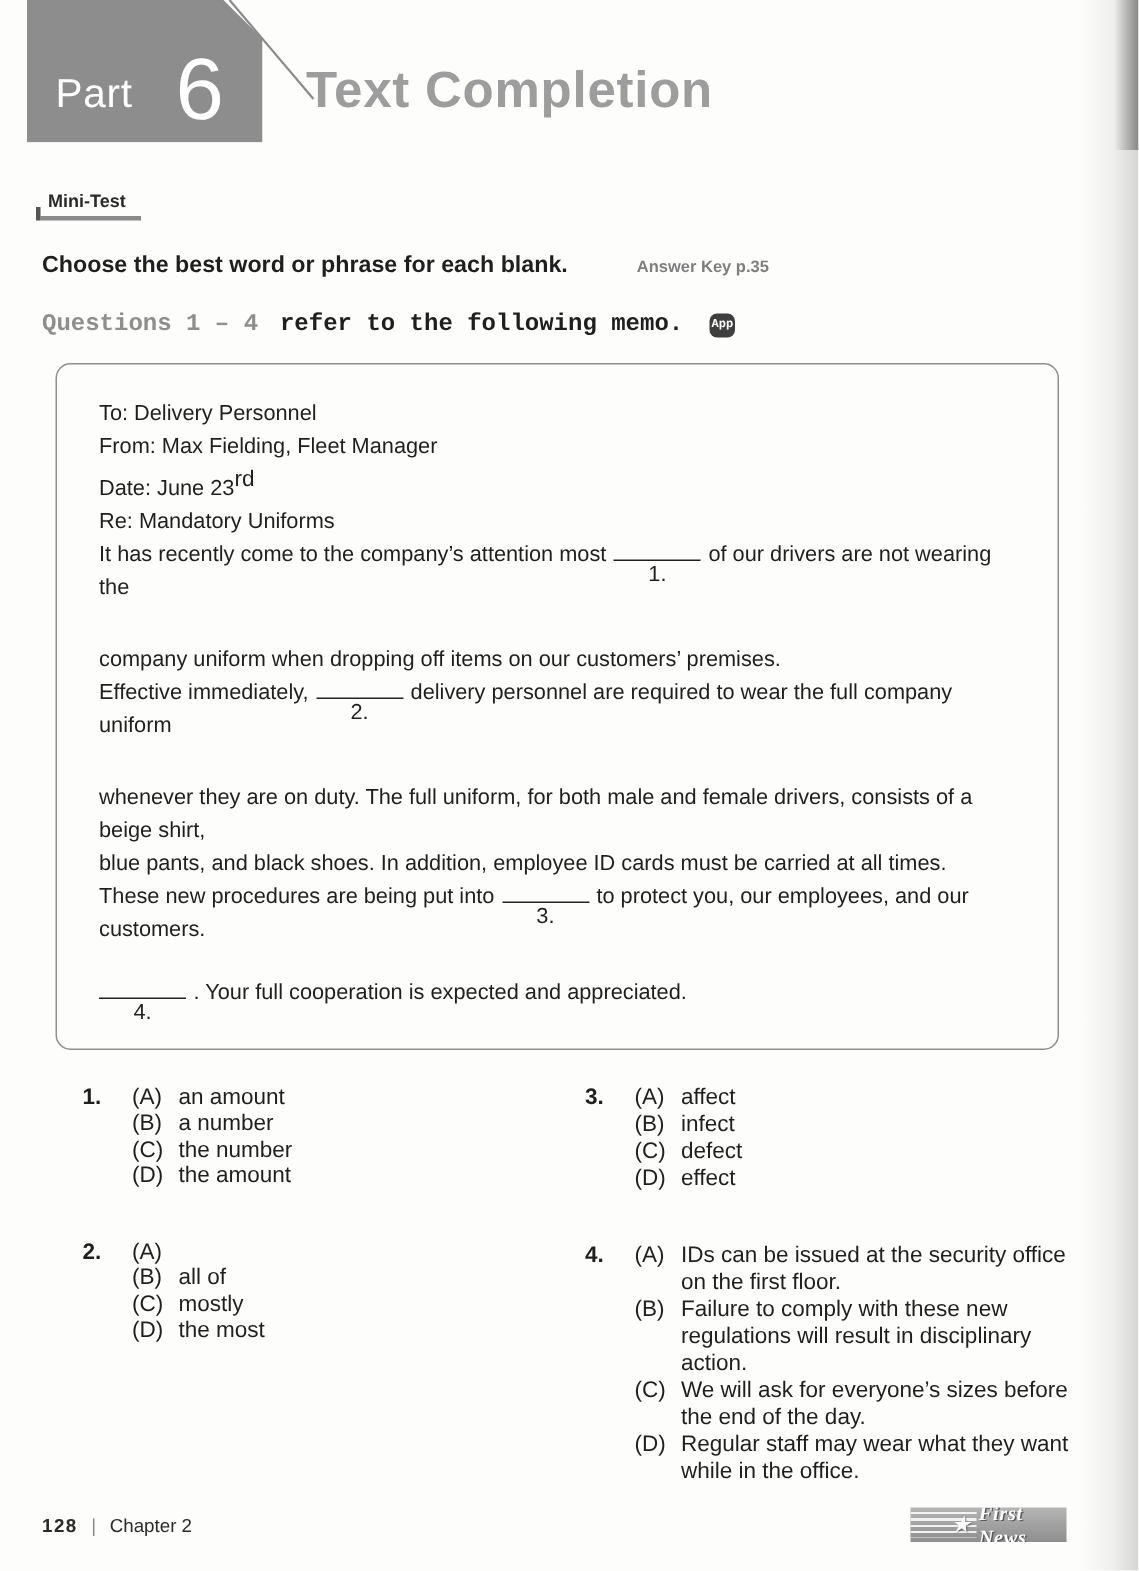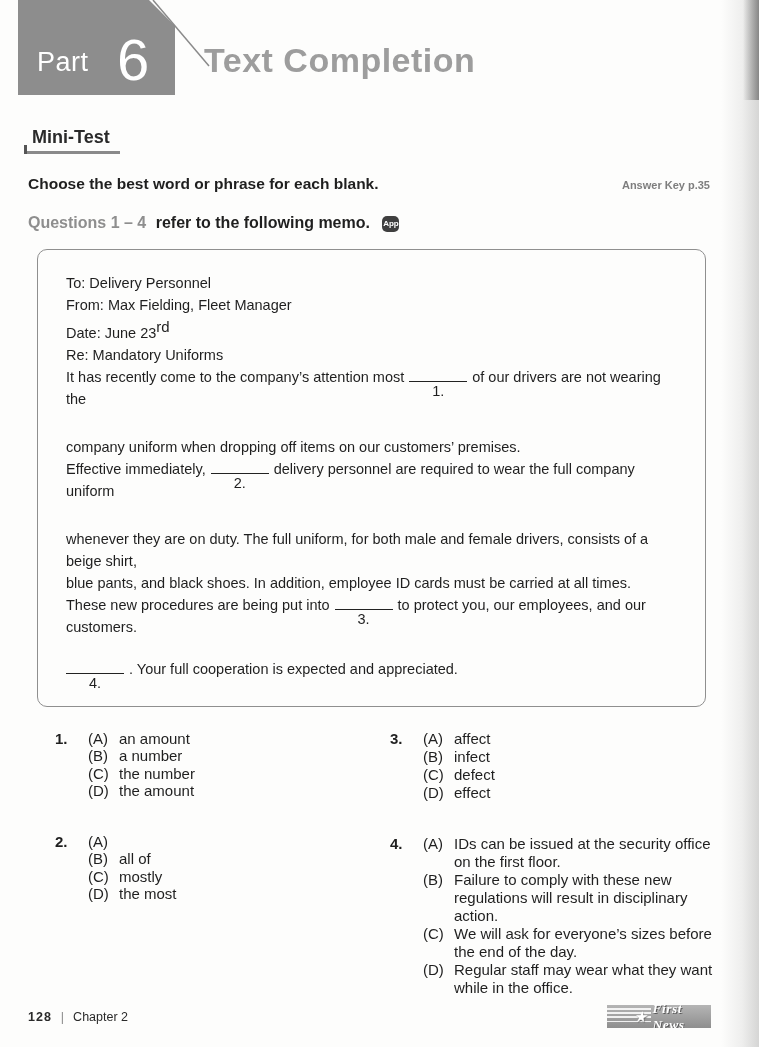--- a/index.html
+++ b/index.html
@@ -42,37 +42,38 @@
   }
   .diag { position: absolute; left: 0; top: 0; z-index: 2; }
   .part-title {
     position: absolute; left: 204px; top: 41px; margin: 0;
     font-size: 34px; font-weight: 700; color: #9d9d9d; letter-spacing: 0.5px;
   }
 
   
   .mini-test {
     display: inline-block; margin: 27px 0 0 27px;
-    font-size: 18px; font-weight: 700; color: #2a2a2a;
+    font-size: 12px; font-weight: 700; color: #2a2a2a;
     border-bottom: 3px solid #8a8a8a;
     padding: 0 10px 3px 5px;
     position: relative;
   }
   .mini-test::before {
     content: ""; position: absolute; left: -3px; bottom: -3px;
     width: 3px; height: 9px; background: #555;
   }
   .instr-row {
-    display: flex; justify-content: space-between; align-items: baseline;
+    display: flex; justify-content: flex-start; align-items: baseline;
     margin: 21px 49px 0 28px;
+    gap: 46px;
   }
   .instruction { font-size: 15.5px; font-weight: 700; }
   .answer-key  { font-size: 11px; font-weight: 700; color: #7e7e7e; }
 
-  .qref-row { margin: 21px 3px 0 28px; font-size: 16px; font-weight: 700; }
+  .qref-row { margin: 21px 3px 0 28px; font-size: 16px; font-weight: 700; font-family: Liberation Mono, monospace; }
   .qref-gray  { color: #8e8e8e; }
   .qref-black { color: #1f1f1f; margin-left: 5px; }
   .app-badge {
     display: inline-block; width: 17px; height: 16px;
     background: #3f3f3f; color: #fff;
     font-size: 8px; font-weight: 700; line-height: 16px; text-align: center;
     border-radius: 5px; margin-left: 8px; vertical-align: 2px;
   }
 
   

